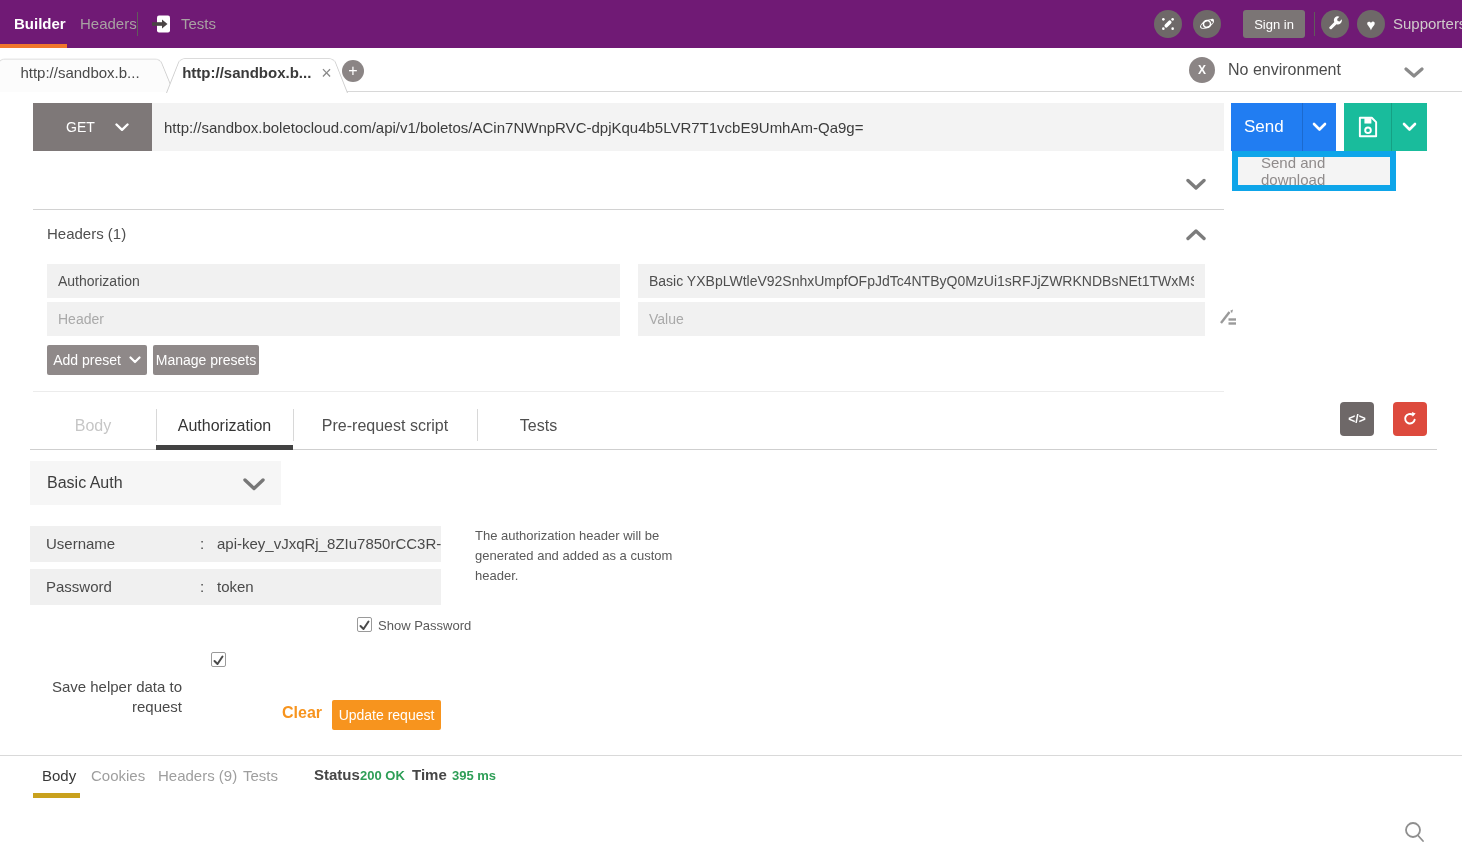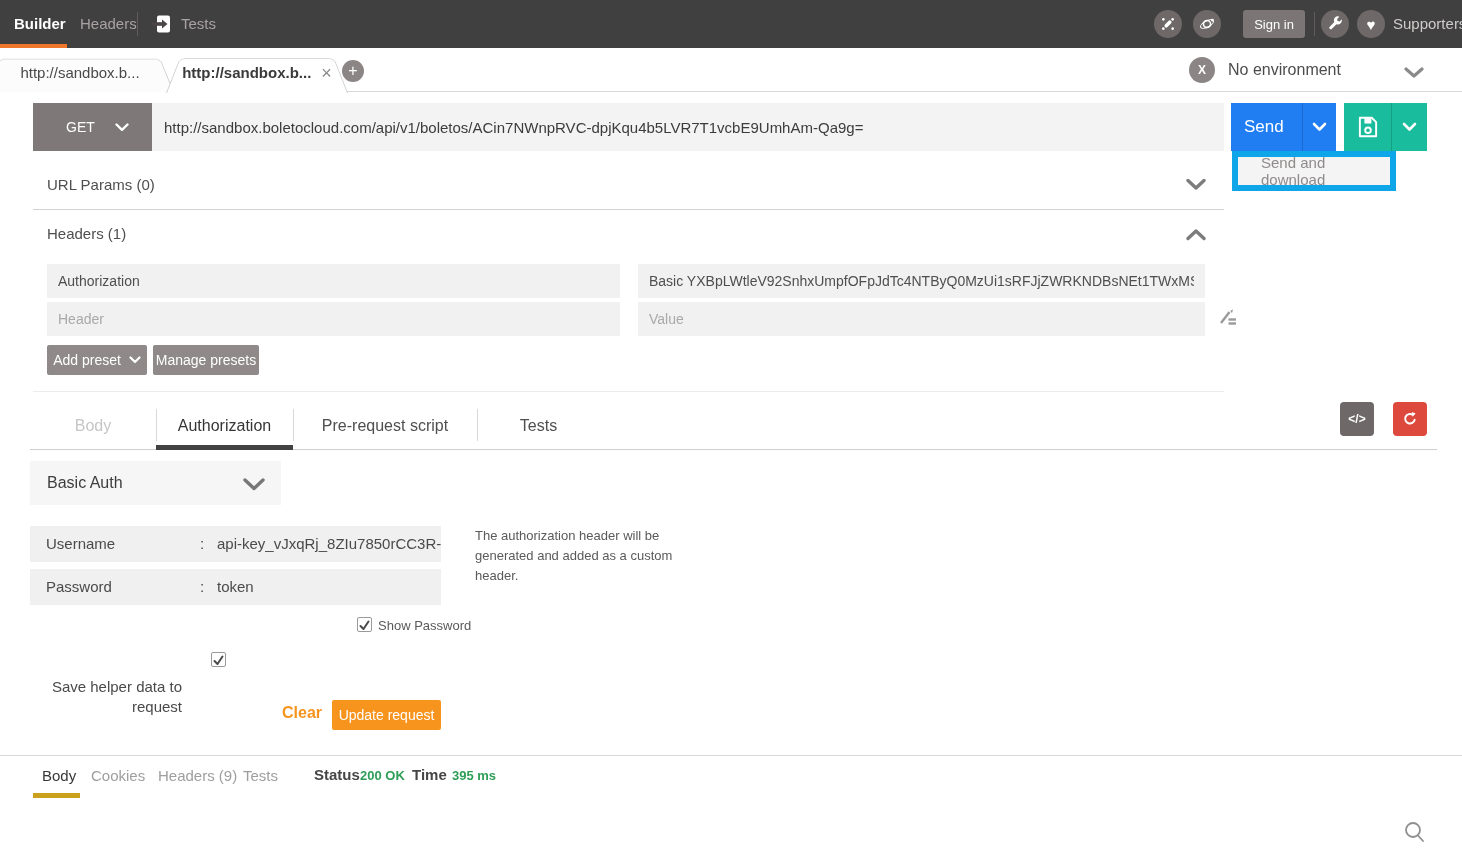--- a/index.html
+++ b/index.html
@@ -5,21 +5,21 @@
   html,body { margin:0; padding:0; background:#fff; }
   * { box-sizing:border-box; }
   #app {
     position:relative; width:1462px; height:855px; background:#fff;
     font-family:"Liberation Sans", sans-serif; overflow:hidden;
     -webkit-font-smoothing:antialiased;
   }
   .abs { position:absolute; }
 
   
-  .topbar { position:absolute; left:0; top:0; width:1462px; height:48px; background:#404040; }
+  .topbar { position:absolute; left:0; top:0; width:1462px; height:48px; background:#701a75; }
   .tb-item { position:absolute; top:0; height:48px; line-height:48px; font-size:15px; color:#a8a2a2; cursor:pointer; }
   .tb-item.active { color:#ffffff; font-weight:bold; }
   .tb-underline { position:absolute; left:0; top:44px; width:67px; height:4px; background:#f0762b; }
   .tb-divider { position:absolute; top:12px; width:1px; height:24px; background:#615b5b; }
   .tb-circle { position:absolute; top:10px; width:28px; height:28px; border-radius:50%; background:#6e6868;
                display:flex; align-items:center; justify-content:center; cursor:pointer; }
   .signin-btn { position:absolute; left:1243px; top:10px; width:62px; height:28px; background:#7b7575;
                 border-radius:3px; color:#fff; font-size:13px; display:flex; align-items:center; justify-content:center; cursor:pointer; }
   .supporters { position:absolute; left:1393px; top:0; height:48px; line-height:48px; font-size:15px; color:#d0cbcb; }
   .heart-glyph { color:#fff; font-size:15px; line-height:1; }
@@ -190,21 +190,20 @@
       <circle cx="12" cy="15" r="2.6" fill="none" stroke="#fff" stroke-width="1.8"></circle>
     </svg>
   </div>
   <div class="save-chev">
     <svg width="15" height="10" viewBox="0 0 15 10">
         <polyline points="2,2 7.5,7.5 13,2" fill="none" stroke="#fff" stroke-width="2.6" stroke-linecap="round" stroke-linejoin="round"></polyline>
       </svg>
   </div>
   <div class="send-menu">Send and download</div>
 
-  <div class="section-label" style="top:160px; height:49px; line-height:49px;">URL Params (0)</div>
   <span class="abs" style="left:1186px; top:177px;">
     <svg width="20" height="13" viewBox="0 0 20 13">
         <polyline points="2,2.5 10,10 18,2.5" fill="none" stroke="#7c7c7c" stroke-width="3.4" stroke-linecap="round" stroke-linejoin="round"></polyline>
       </svg>
   </span>
   <div class="hline" style="left:33px; top:209px; width:1191px;"></div>
 
   <div class="section-label" style="top:210px; height:48px; line-height:48px;">Headers (1)</div>
   <span class="abs" style="left:1186px; top:227px;">
     <svg width="20" height="13" viewBox="0 0 20 13">

